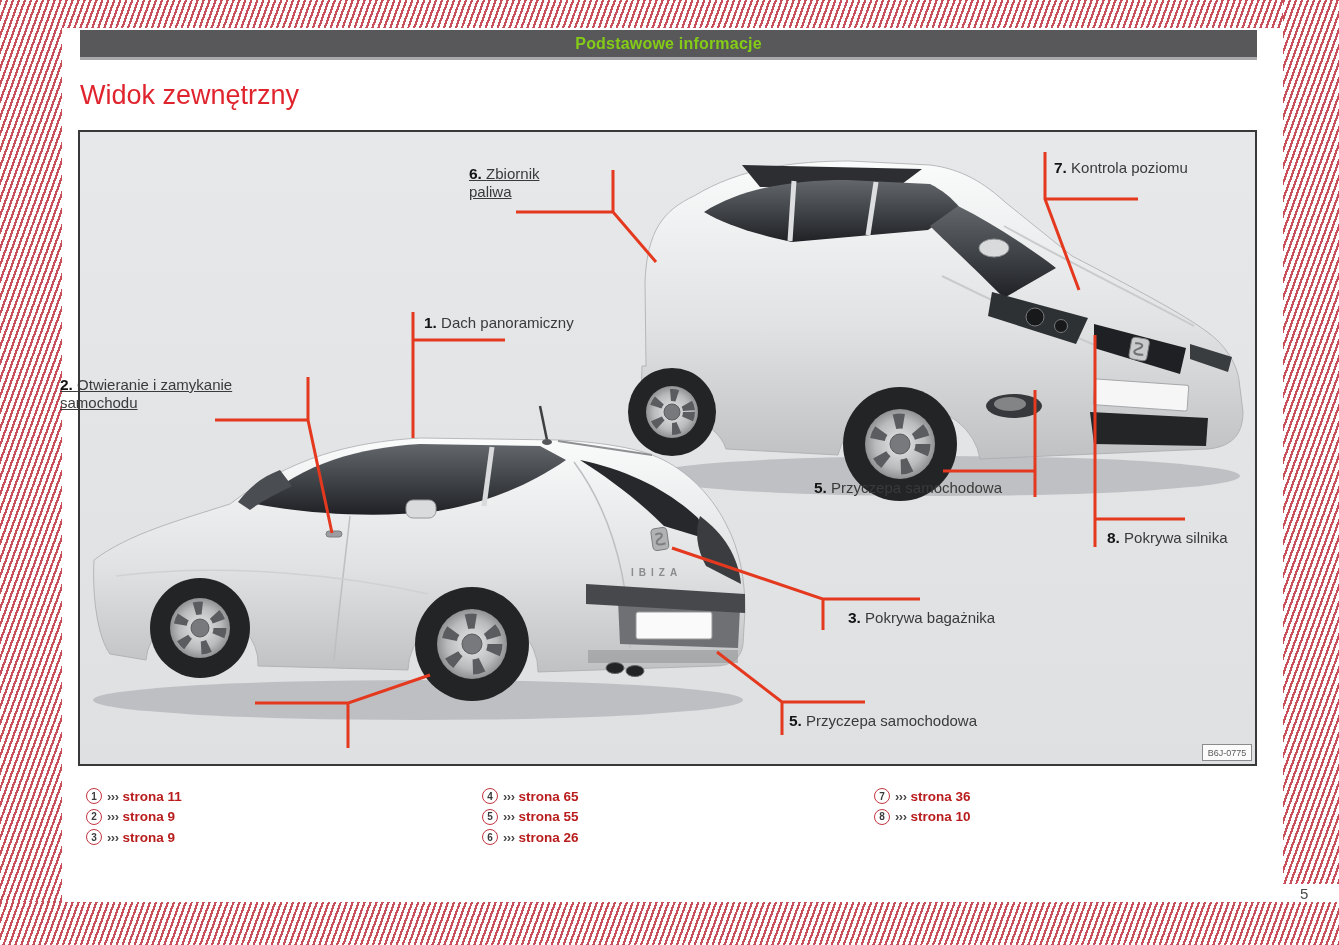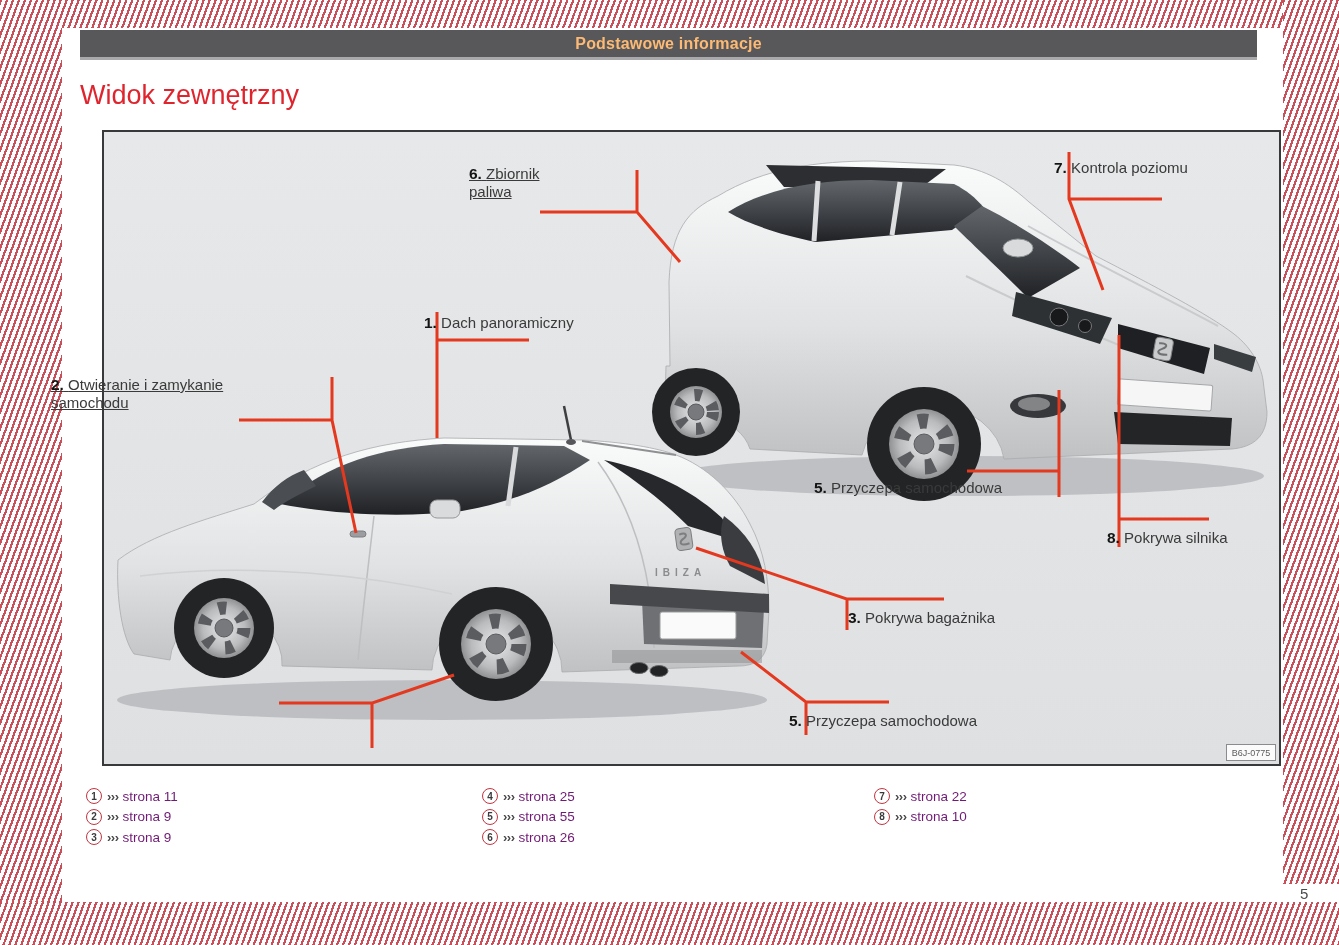--- a/index.html
+++ b/index.html
@@ -8,53 +8,53 @@
   
   .stripes{position:absolute;
     background:repeating-linear-gradient(110deg,#c8505a 0 2.2px,#ffffff 2.2px 5.6px);}
   .stripe-top{left:0;top:0;width:1339px;height:28px;}
   .stripe-left{left:0;top:0;width:62px;height:945px;}
   .stripe-right{left:1283px;top:0;width:56px;height:884px;}
   .stripe-bottom{left:0;top:902px;width:1339px;height:43px;}
 
   .header-bar{position:absolute;left:80px;top:30px;width:1177px;height:27px;
     background:#58585a;box-shadow:0 3px 0 #a9a9ac;display:flex;align-items:center;justify-content:center;}
-  .header-bar span{color:#fdba74;font-weight:bold;font-size:16px;letter-spacing:.2px;}
+  .header-bar span{color:#84cc16;font-weight:bold;font-size:16px;letter-spacing:.2px;}
 
   .section-title{position:absolute;left:80px;top:80px;font-size:27px;font-weight:normal;color:#e0242e;}
 
   .figure-panel{position:absolute;left:78px;top:130px;width:1175px;height:632px;
-    border:2px solid #37393b;background:linear-gradient(#e7e8e9,#dfe0e2);margin-left:24px;}
+    border:2px solid #37393b;background:linear-gradient(#e7e8e9,#dfe0e2);}
   .fig-svg{position:absolute;left:0;top:0;}
 
   .figure-code{position:absolute;right:3px;bottom:3px;width:48px;height:15px;
     background:#fbfbfb;border:1px solid #8b8b8d;font-size:9px;color:#5a5a5c;
     display:flex;align-items:center;justify-content:center;}
 
   .callout{position:absolute;font-size:15px;color:#3a3a3a;line-height:18px;white-space:nowrap;}
   .callout .num{font-weight:bold;color:#141414;font-size:15.5px;}
   .callout.right{text-decoration:underline;}
   #c6{left:469px;top:165px;width:135px;}
   #c1{left:424px;top:314px;}
-  #c2{left:51px;top:376px;width:238px;}
+  #c2{left:60px;top:376px;width:238px;}
   #c7{left:1054px;top:159px;}
   #c5a{left:814px;top:479px;}
   #c8{left:1107px;top:529px;}
   #c3{left:834px;top:609px;margin-left:14px;}
   #c4{left:100px;top:707px;width:243px;}
   #c5b{left:789px;top:712px;}
 
   .legend-col{position:absolute;top:786px;}
   #lcol1{left:86px;} #lcol2{left:482px;} #lcol3{left:874px;}
   .legend-item{display:flex;align-items:center;height:20.5px;}
   .badge{width:14px;height:14px;border:1.4px solid #c4343f;border-radius:50%;
     display:flex;align-items:center;justify-content:center;flex:0 0 auto;
     font-size:10px;font-weight:bold;color:#3a3a3c;background:#fff;}
   .chev{color:#48484a;font-weight:bold;font-size:13px;letter-spacing:-.5px;margin:0 4px 0 5px;}
-  .ref{color:#701a75;font-weight:normal;font-size:13.5px;}
+  .ref{color:#b91c1c;font-weight:bold;font-size:13.5px;}
 
   .page-number{position:absolute;left:1300px;top:885px;font-size:15px;color:#4b4b4d;}
 </style>
 </head>
 <body>
 
 <div class="page">
 
   <div class="stripes stripe-top"></div>
   <div class="stripes stripe-left"></div>
@@ -241,38 +241,38 @@
     <div class="legend-item">
       <span class="badge">3</span>
       <span class="chev">›››</span>
       <span class="ref">strona 9</span>
     </div>
   </div>
   <div class="legend-col" id="lcol2">
     <div class="legend-item">
       <span class="badge">4</span>
       <span class="chev">›››</span>
-      <span class="ref">strona 25</span>
+      <span class="ref">strona 65</span>
     </div>
     <div class="legend-item">
       <span class="badge">5</span>
       <span class="chev">›››</span>
       <span class="ref">strona 55</span>
     </div>
     <div class="legend-item">
       <span class="badge">6</span>
       <span class="chev">›››</span>
       <span class="ref">strona 26</span>
     </div>
   </div>
   <div class="legend-col" id="lcol3">
     <div class="legend-item">
       <span class="badge">7</span>
       <span class="chev">›››</span>
-      <span class="ref">strona 22</span>
+      <span class="ref">strona 36</span>
     </div>
     <div class="legend-item">
       <span class="badge">8</span>
       <span class="chev">›››</span>
       <span class="ref">strona 10</span>
     </div>
   </div>
 
   <div class="page-number">5</div>
 

